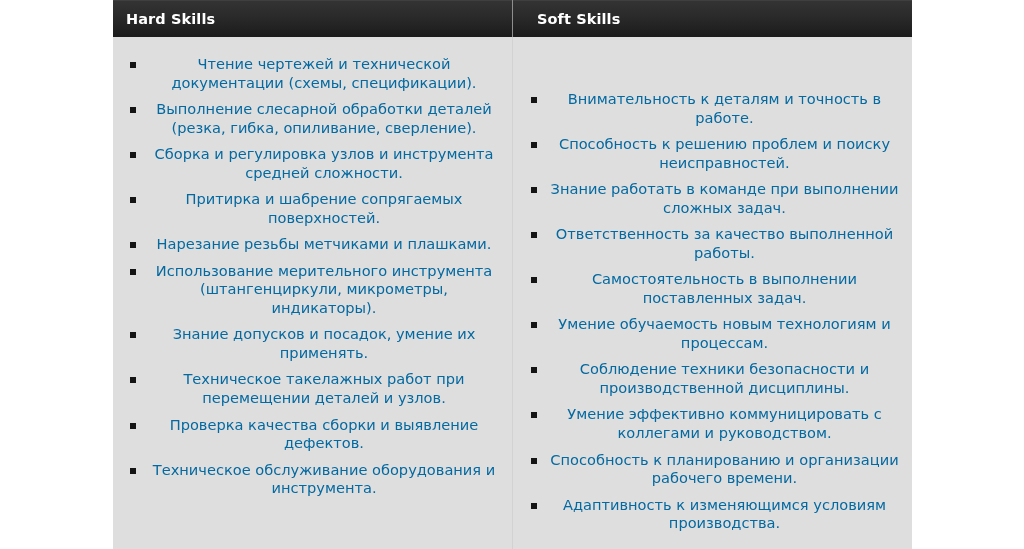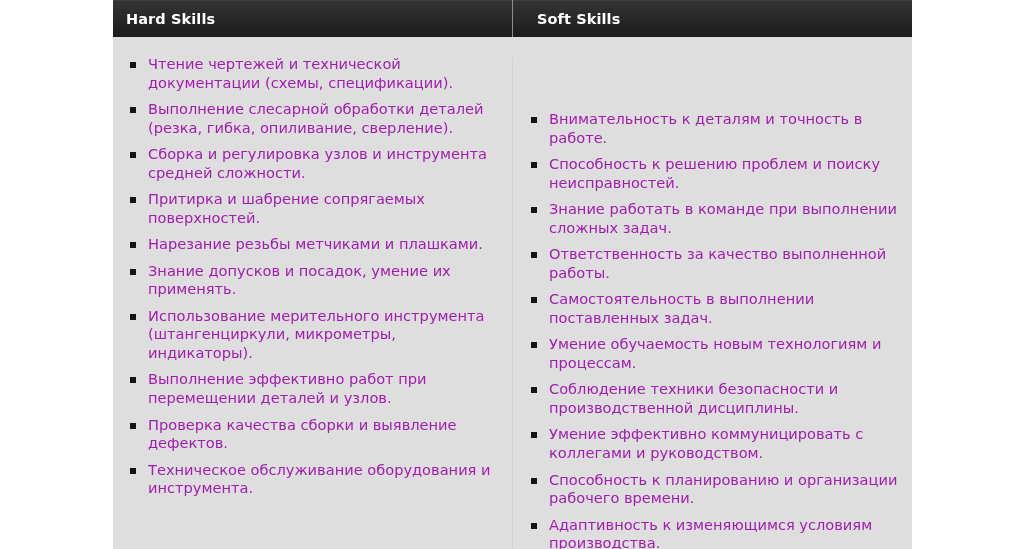--- a/index.html
+++ b/index.html
@@ -12,20 +12,21 @@
     background: #ffffff;
     font-family: "DejaVu Sans", "Liberation Sans", sans-serif;
     overflow: hidden;
   }
 
   .page {
     position: relative;
     width: 1024px;
     height: 549px;
     background: #ffffff;
+    text-align: center;
   }
 
   
   .skills-table {
     position: absolute;
     left: 113px;
     top: 0;
     width: 799px;
     height: 549px;
     background: #dedede;
@@ -83,36 +84,35 @@
   .td-hard {
     width: 399px;
     flex: 0 0 399px;
     padding: 18px 12px 10px 13px;
   }
 
   .td-soft {
     flex: 1 1 auto;
     padding: 53px 12px 10px 14px;
     border-left: 1px solid #d2d2d2;
-    margin-top: 20px;
   }
 
   ul.skill-list {
     list-style: none;
     margin: 0;
     padding: 0;
   }
 
   ul.skill-list li {
     position: relative;
     padding-left: 22px;
     margin: 0 0 8px 0;
     font-size: 14.6px;
     line-height: 1.27;
-    color: #a21caf;
+    color: #0369a1;
   }
 
   ul.skill-list li:last-child {
     margin-bottom: 0;
   }
 
   ul.skill-list li .bullet {
     position: absolute;
     left: 4px;
     top: 7px;
@@ -139,23 +139,23 @@
 
     <div class="table-body">
 
       <div class="td td-hard">
         <ul class="skill-list" id="hard-skills-list">
             <li><span class="bullet"></span><span>Чтение чертежей и технической документации (схемы, спецификации).</span></li>
             <li><span class="bullet"></span><span>Выполнение слесарной обработки деталей (резка, гибка, опиливание, сверление).</span></li>
             <li><span class="bullet"></span><span>Сборка и регулировка узлов и инструмента средней сложности.</span></li>
             <li><span class="bullet"></span><span>Притирка и шабрение сопрягаемых поверхностей.</span></li>
             <li><span class="bullet"></span><span>Нарезание резьбы метчиками и плашками.</span></li>
+            <li><span class="bullet"></span><span>Использование мерительного инструмента (штангенциркули, микрометры, индикаторы).</span></li>
             <li><span class="bullet"></span><span>Знание допусков и посадок, умение их применять.</span></li>
-            <li><span class="bullet"></span><span>Использование мерительного инструмента (штангенциркули, микрометры, индикаторы).</span></li>
-            <li><span class="bullet"></span><span>Выполнение эффективно работ при перемещении деталей и узлов.</span></li>
+            <li><span class="bullet"></span><span>Техническое такелажных работ при перемещении деталей и узлов.</span></li>
             <li><span class="bullet"></span><span>Проверка качества сборки и выявление дефектов.</span></li>
             <li><span class="bullet"></span><span>Техническое обслуживание оборудования и инструмента.</span></li>
           </ul>
       </div>
 
       <div class="td td-soft">
         <ul class="skill-list" id="soft-skills-list">
             <li><span class="bullet"></span><span>Внимательность к деталям и точность в работе.</span></li>
             <li><span class="bullet"></span><span>Способность к решению проблем и поиску неисправностей.</span></li>
             <li><span class="bullet"></span><span>Знание работать в команде при выполнении сложных задач.</span></li>

